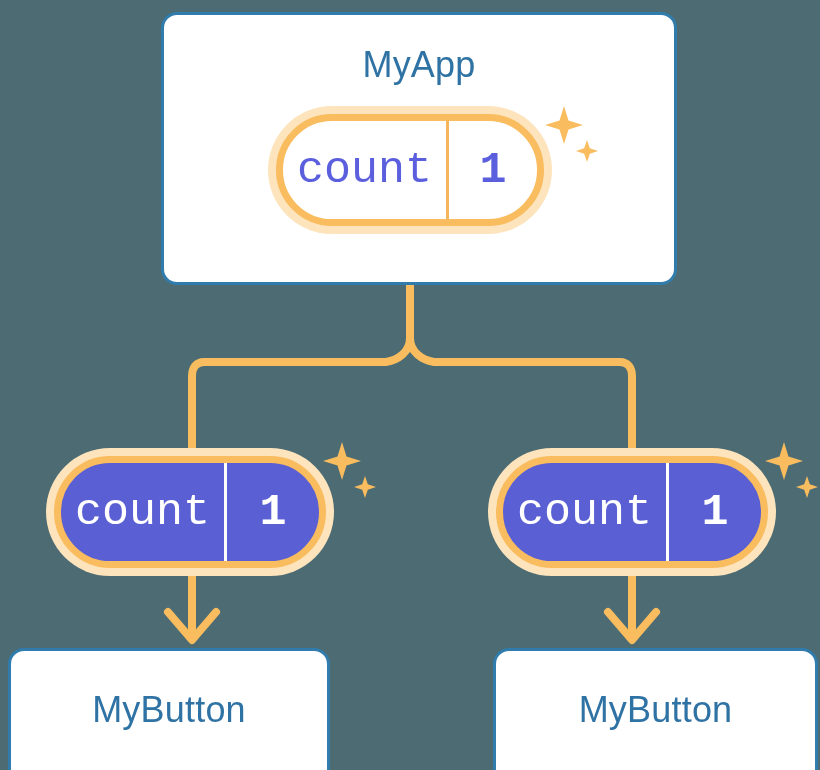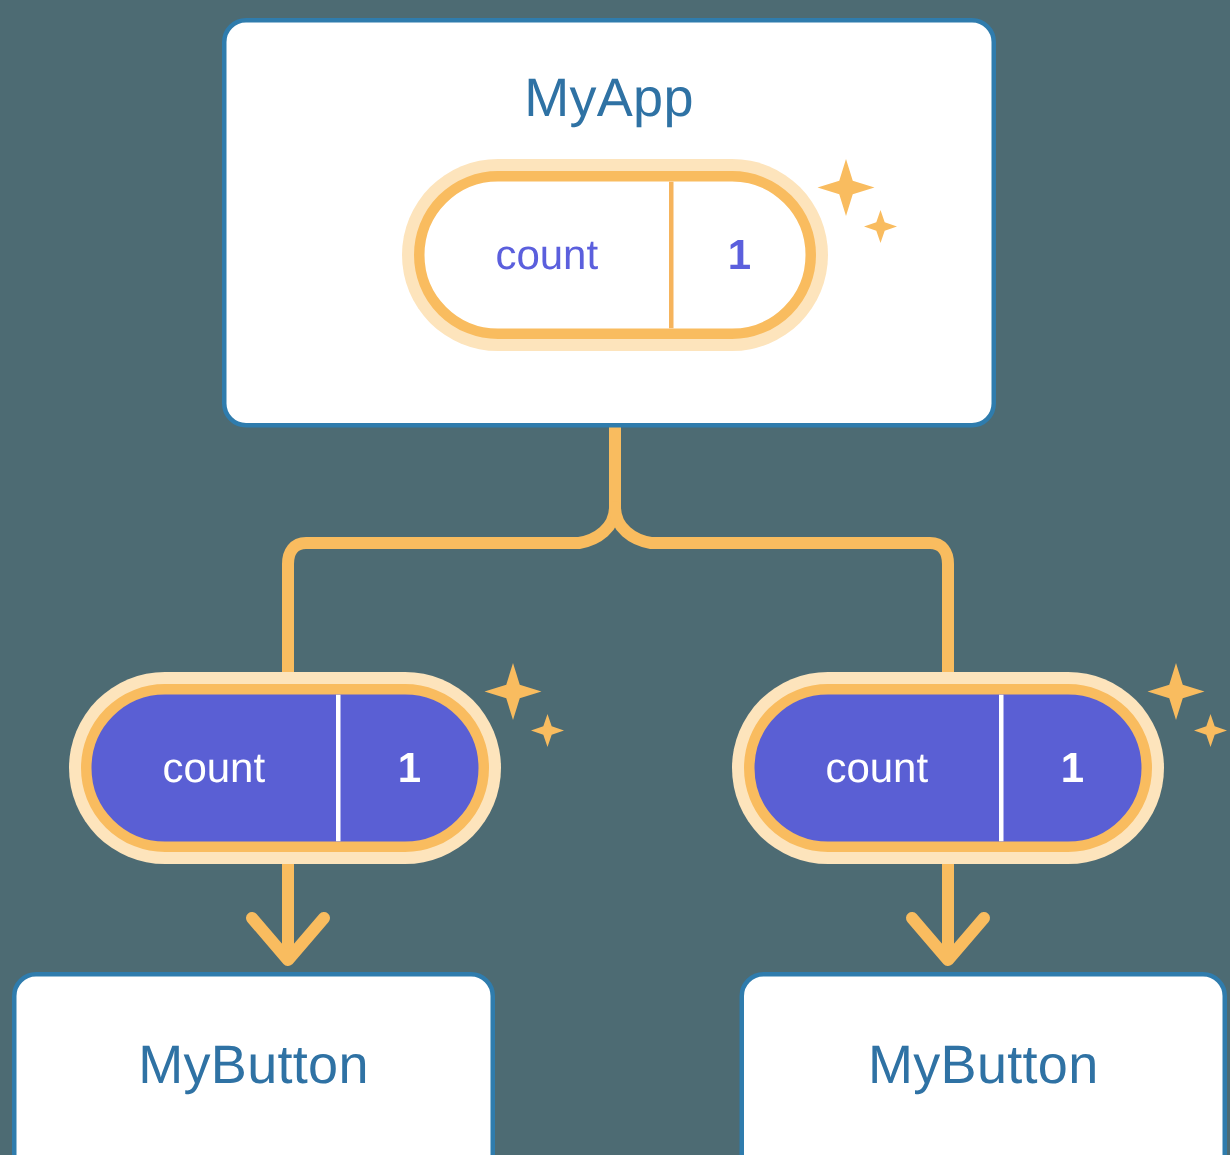--- a/index.html
+++ b/index.html
@@ -44,21 +44,21 @@
   }
   .card-title {
     color: #2f72a4;
     font-size: 36px;
     letter-spacing: 0.2px;
     line-height: 1;
     white-space: nowrap;
   }
 
   #card-myapp {
-    left: 148px;
+    left: 161px;
     top: 12px;
     width: 516px;
     height: 273px;
     justify-content: flex-start;
     padding-top: 32px;
   }
   #card-btn-left {
     left: 8px;
     top: 648px;
     width: 322px;
@@ -99,24 +99,25 @@
     border: 7px solid #f9bc5f;
     box-sizing: border-box;
     display: flex;
     align-items: stretch;
     overflow: hidden;
   }
   .pill-cell {
     display: flex;
     align-items: center;
     justify-content: center;
-    font-size: 28px;
+    font-size: 45px;
     line-height: 1;
     white-space: nowrap;
     box-sizing: border-box;
+    font-family: Liberation Mono, monospace;
   }
   .pill-key { flex: 0 0 163px; }
   .pill-val { flex: 1 1 auto; font-weight: bold; }
 
   
   .pill-light .pill-body { background: #ffffff; }
   .pill-light .pill-cell { color: #5b5fdd; }
   .pill-light .pill-val { border-left: 3px solid #f6b45c; }
 
   

